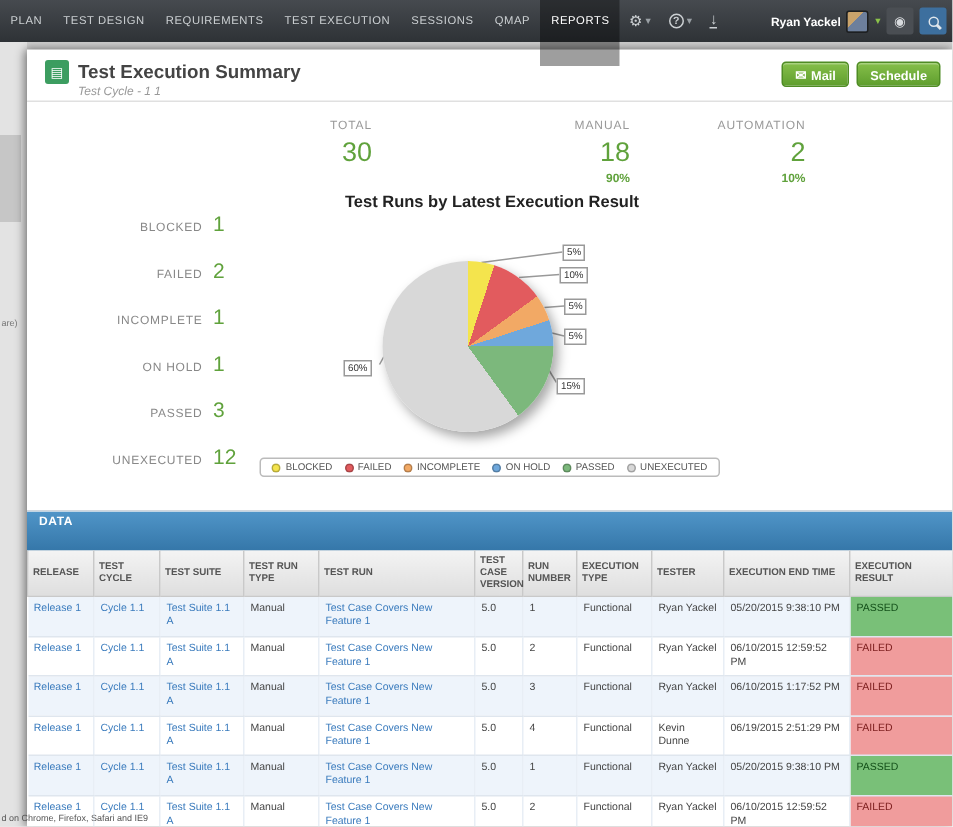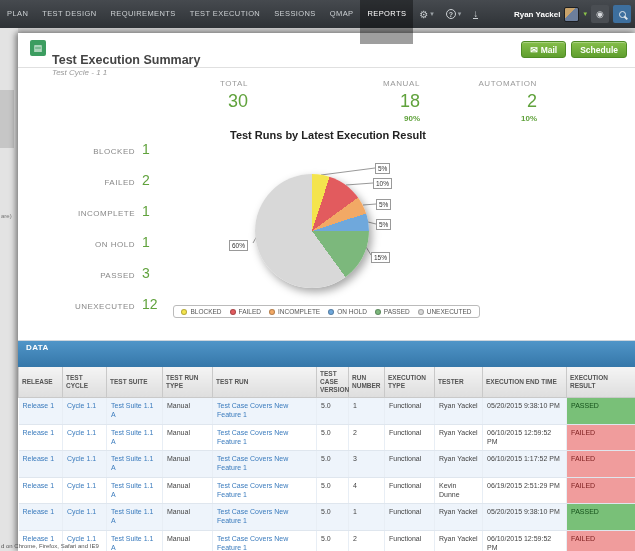--- a/index.html
+++ b/index.html
@@ -34,21 +34,21 @@
   .left-strip .block { position:absolute; top:62px; left:0; width:14px; height:58px; background:#c6c6c6; }
   .strip-frag { position:absolute; top:185px; left:1px; font-size:6px; color:#777; }
   .footer-note { position:absolute; top:543px; left:1px; z-index:6; font-size:6px; color:#555; white-space:nowrap; }
 
   
   .panel { position:absolute; top:33px; left:18px; width:617px; height:518px; background:#fff;
            box-shadow:-3px 0 6px rgba(0,0,0,.35), 0 -2px 5px rgba(0,0,0,.2); z-index:5; overflow:hidden; }
   .panel-header { position:relative; height:35px; border-bottom:1px solid #e0e0e0; }
   .report-icon { position:absolute; left:12px; top:7px; width:16px; height:16px; border-radius:2px;
                  background:#3c9d60; color:#fff; font-size:9px; display:flex; align-items:center; justify-content:center; }
-  .title-block { position:absolute; left:34px; top:20px; }
+  .title-block { position:absolute; left:34px; top:8px; }
   .page-title { font-size:12.5px; font-weight:bold; color:#444; }
   .page-subtitle { font-size:8px; font-style:italic; color:#999; margin-top:1px; }
   .header-btns { position:absolute; right:8px; top:8px; display:flex; gap:5px; }
   .btn { display:inline-flex; align-items:center; gap:3px; height:17px; padding:0 8px;
          font-size:8.5px; font-weight:bold; color:#fff; cursor:pointer;
          background:linear-gradient(#86bf4a,#5f9e2e); border:1px solid #4f8c24; border-radius:3px;
          box-shadow:inset 0 1px 0 rgba(255,255,255,.3); }
   .btn .env { font-size:9px; }
 
   

